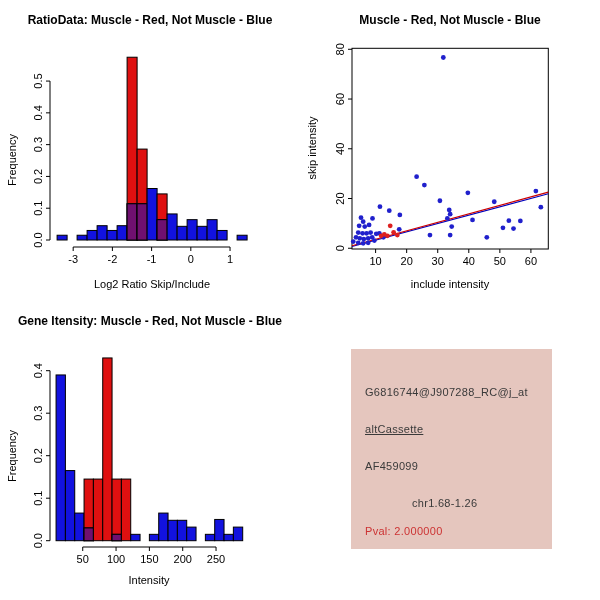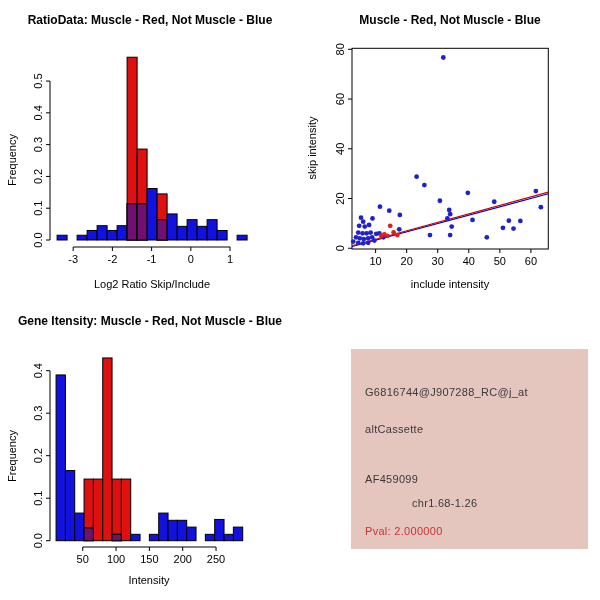--- a/index.html
+++ b/index.html
@@ -7,24 +7,24 @@
   .panel{position:absolute;width:300px;height:300px;}
   #panel-tl{left:0;top:0;}
   #panel-tr{left:300px;top:0;}
   #panel-bl{left:0;top:300px;}
   #panel-br{left:300px;top:300px;}
   .panel svg{position:absolute;left:0;top:0;overflow:visible;}
   svg text{font-family:"Liberation Sans",sans-serif;fill:#000000;}
   .chart-title{font-size:12px;font-weight:bold;}
   .tick-label{font-size:11px;}
   .axis-label{font-size:11px;}
-  #info-box{position:absolute;left:51px;top:49px;width:237px;height:200px;}
+  #info-box{position:absolute;left:51px;top:49px;width:201px;height:200px;}
   .info-line{position:absolute;left:14px;font-size:11px;letter-spacing:0.3px;white-space:nowrap;}
   #info-line-0{top:37px;}
-  #info-line-1{top:74px;}
+  #info-line-1{top:74px;text-decoration:underline;}
   #info-line-2{top:111px;}
   #info-line-3{top:148px;margin-left:47px;}
   #info-line-4{top:176px;text-align:center;}
 </style>
 </head>
 <body>
 
 <div id="app">
   <div class="panel" id="panel-tl">
     <svg id="svg-ratio" width="300" height="300">
@@ -223,18 +223,18 @@
         <text transform="translate(42,70.69999999999996) rotate(-90)" text-anchor="middle" class="tick-label">0.4</text>
         <text x="150" y="25" text-anchor="middle" class="chart-title">Gene Itensity: Muscle - Red, Not Muscle - Blue</text>
         <text x="149" y="284" text-anchor="middle" class="axis-label">Intensity</text>
         <text transform="translate(16,156) rotate(-90)" text-anchor="middle" class="axis-label">Frequency</text>
       </svg>
   </div>
   <div class="panel" id="panel-br">
     <div id="info-box" style="background: rgb(229, 198, 190);">
       <div class="info-line" id="info-line-0" style="color: rgb(58, 58, 58);">G6816744@J907288_RC@j_at</div>
       <div class="info-line" id="info-line-1" style="color: rgb(58, 58, 58);">altCassette</div>
-      <div class="info-line" id="info-line-2" style="color: rgb(58, 58, 58); margin-top: 13px;">AF459099</div>
+      <div class="info-line" id="info-line-2" style="color: rgb(58, 58, 58);">AF459099</div>
       <div class="info-line" id="info-line-3" style="color: rgb(58, 58, 58);">chr1.68-1.26</div>
       <div class="info-line" id="info-line-4" style="color: rgb(204, 51, 51);">Pval: 2.000000</div>
     </div>
   </div>
 </div>
 
 </body></html>

